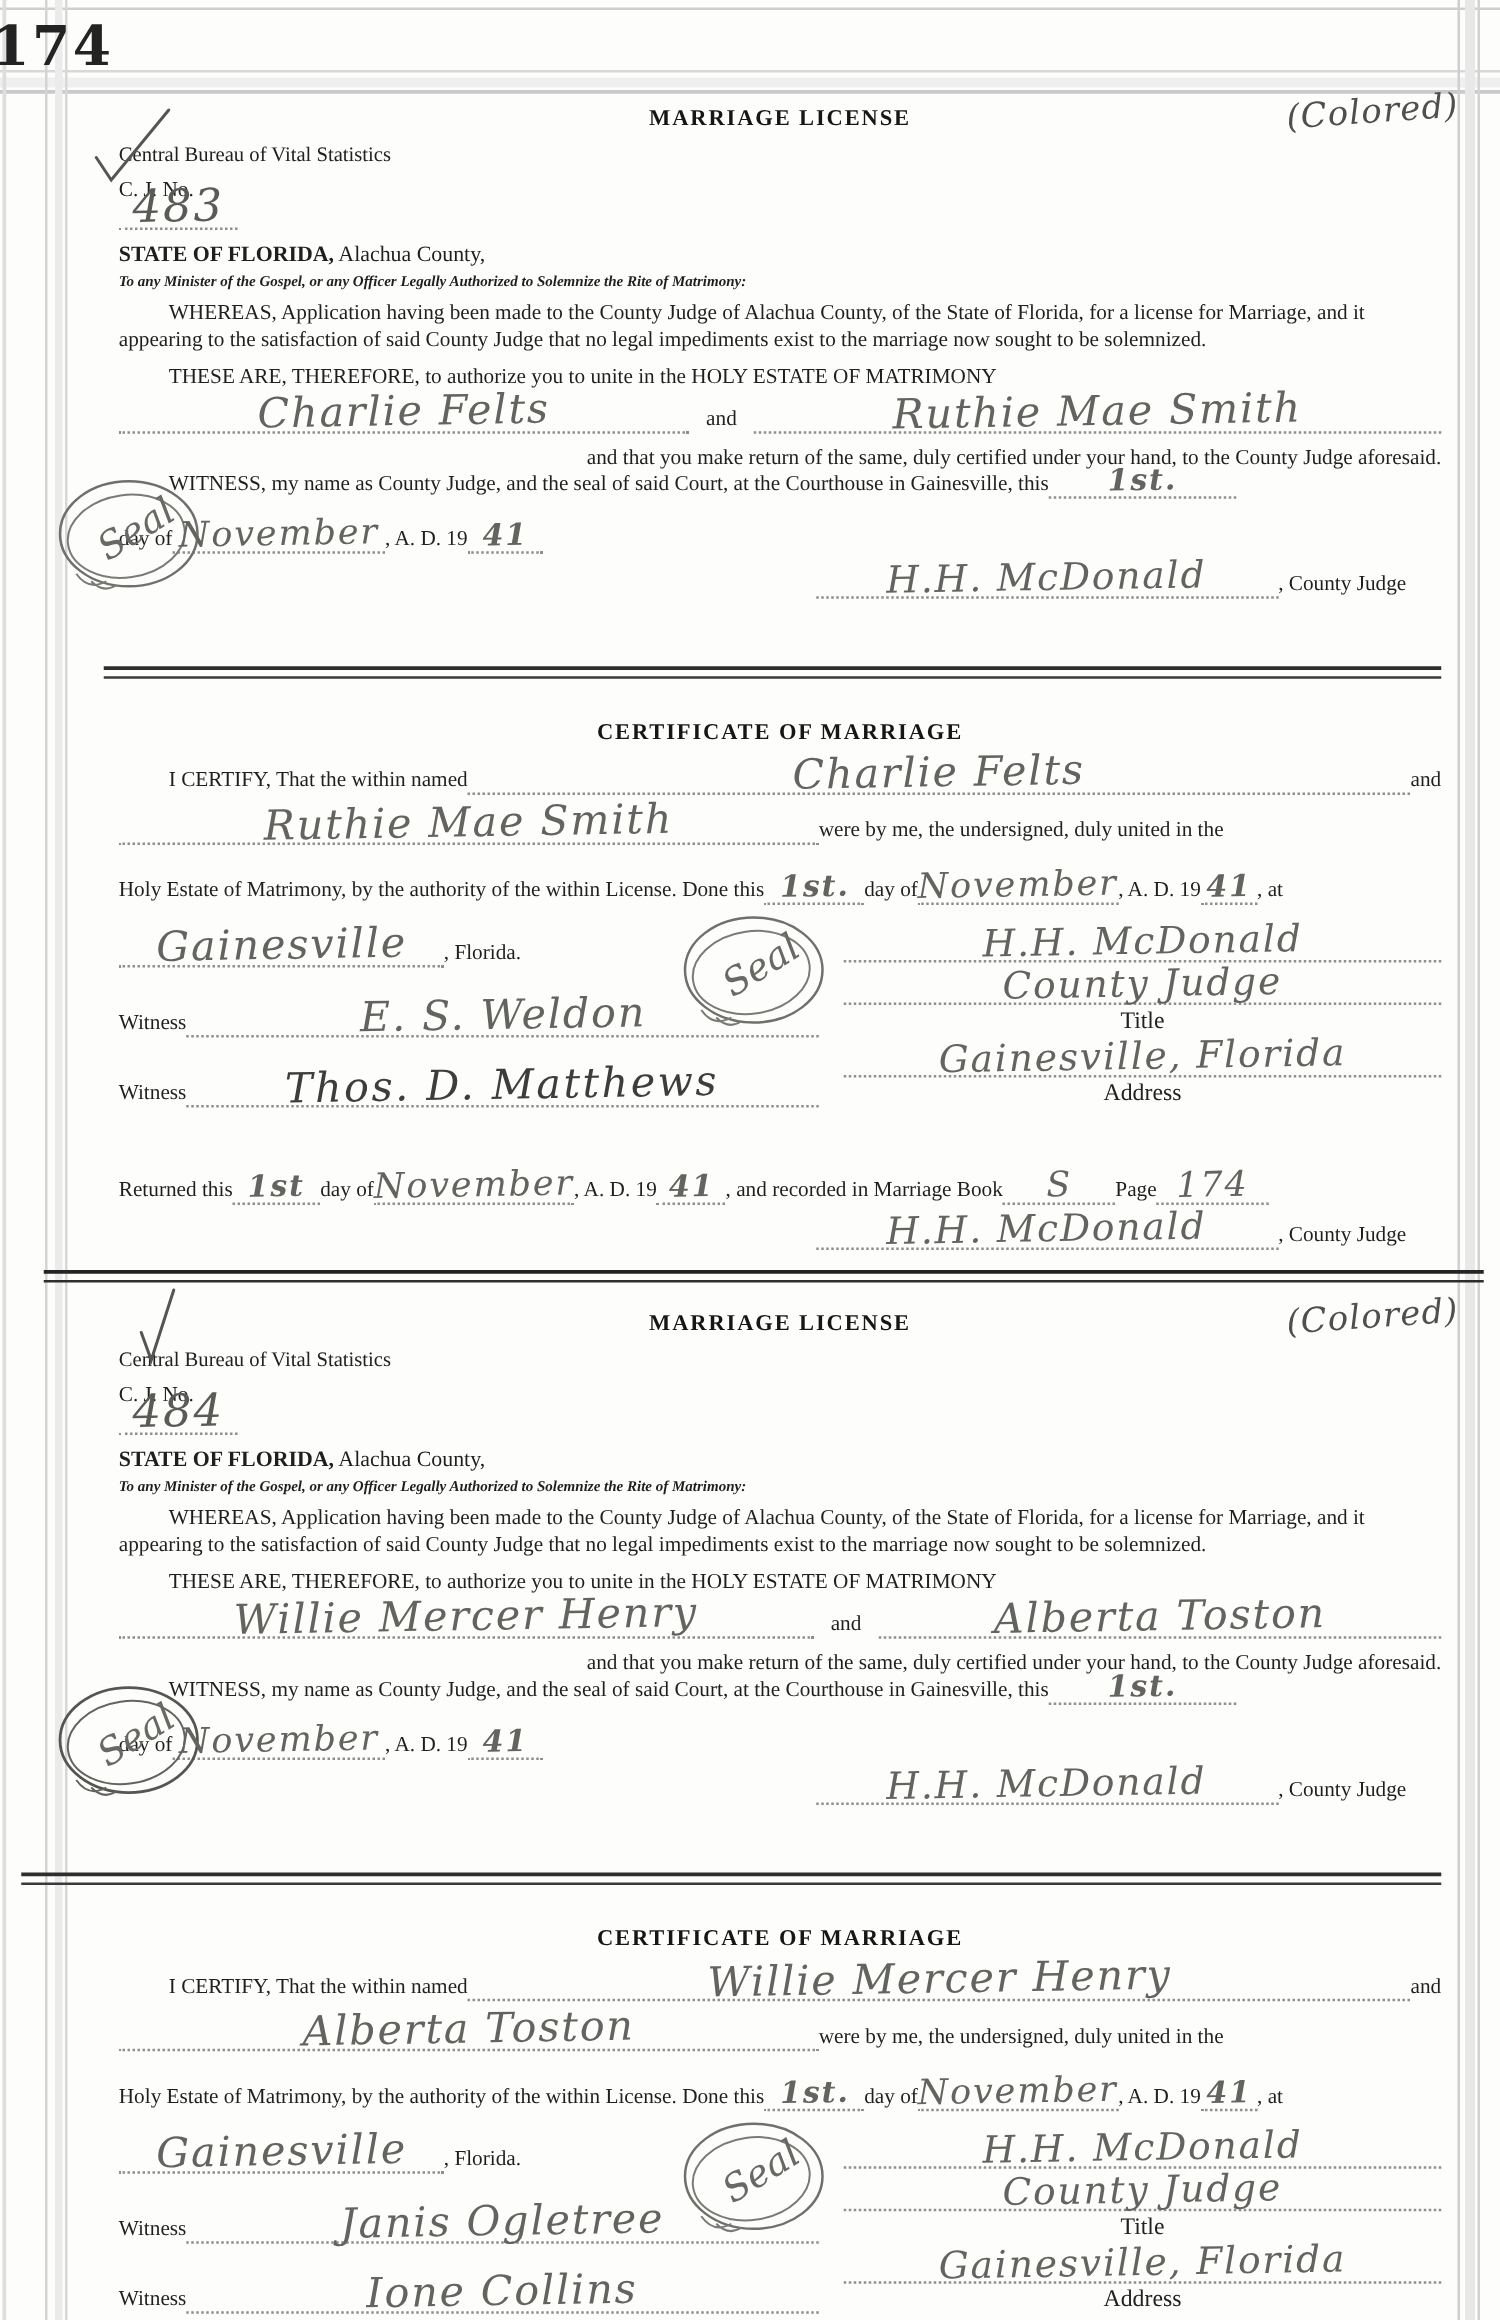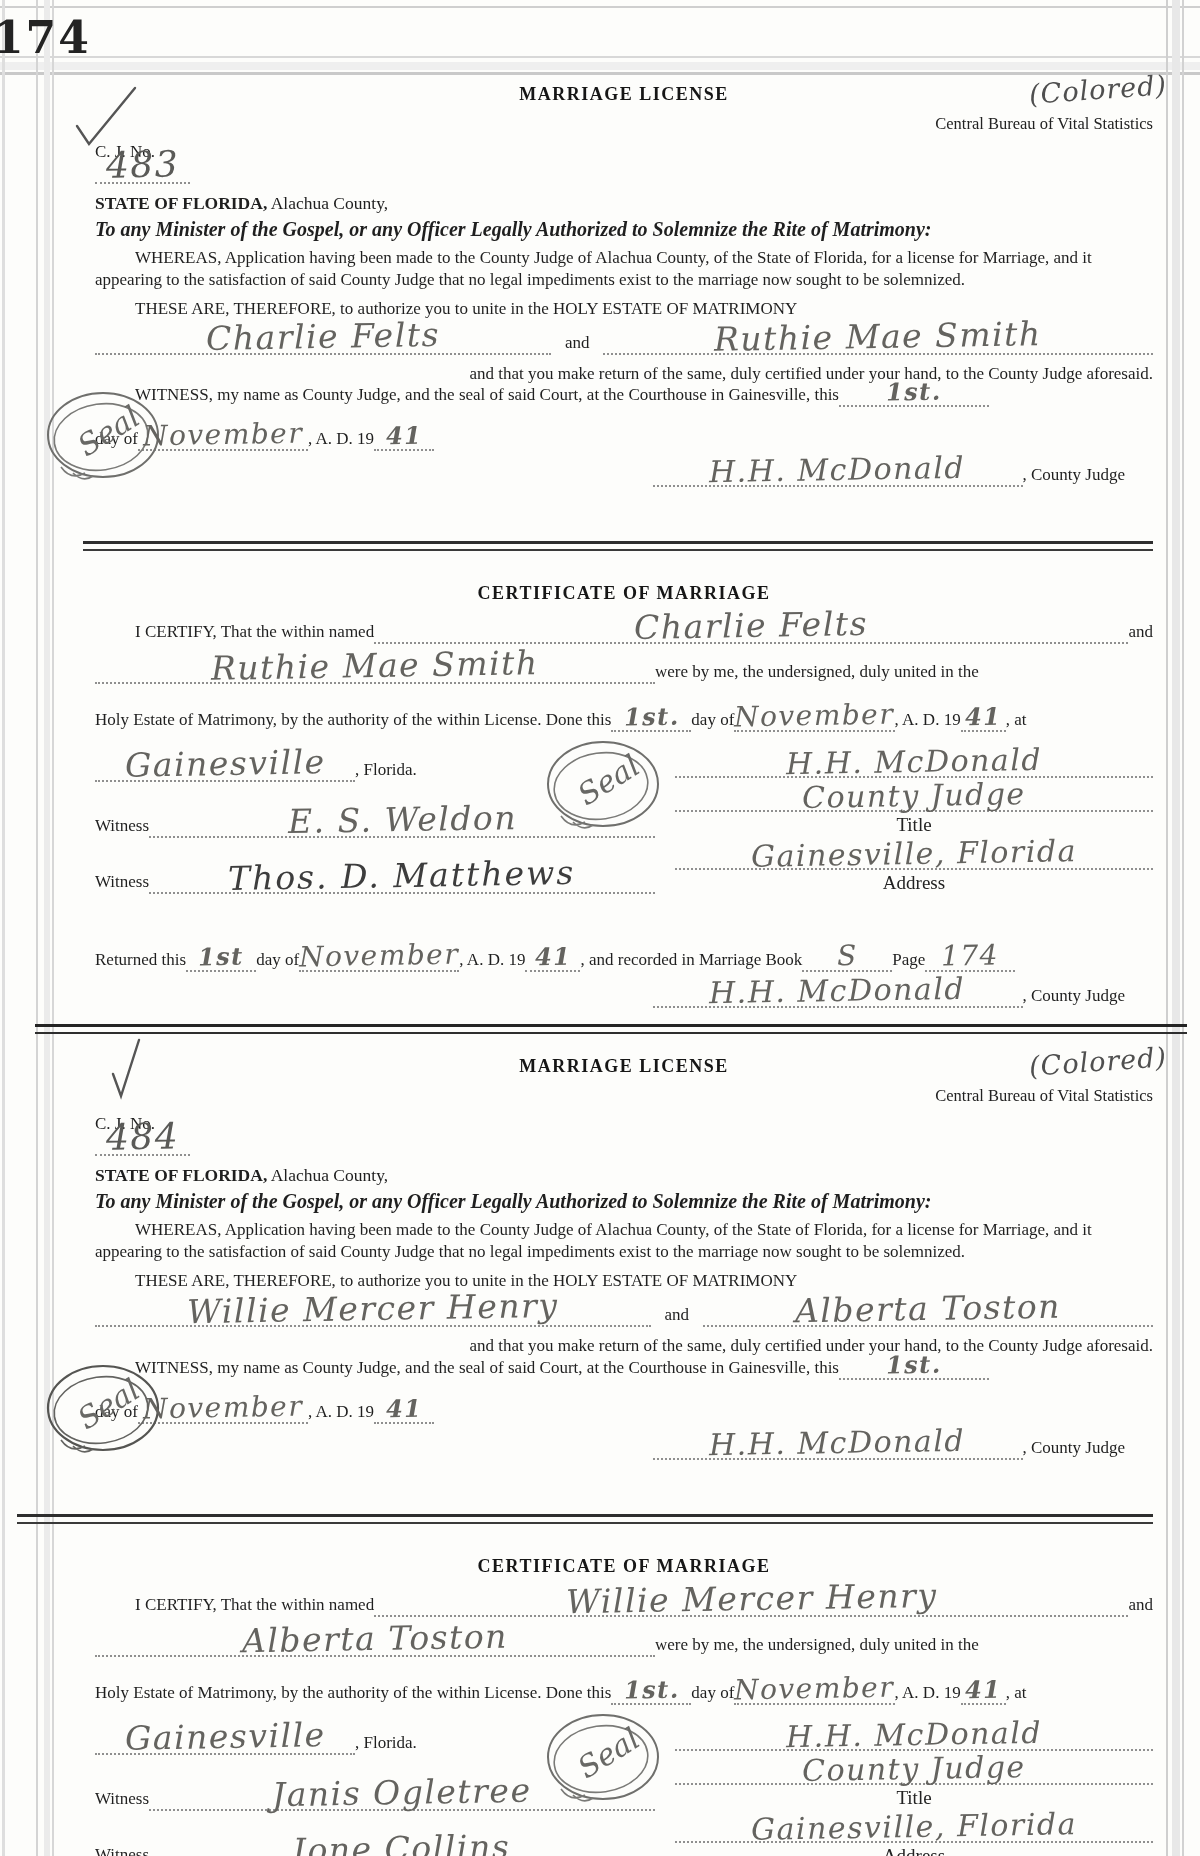--- a/index.html
+++ b/index.html
@@ -6,27 +6,27 @@
   .page{position:relative;width:1200px;height:1856px;background:#fdfdfb;overflow:hidden;
         font-family:"Liberation Serif","DejaVu Serif",serif;color:#1f1f1f;}
   
   .hline{position:absolute;left:0;right:0;}
   .vline{position:absolute;top:0;bottom:0;}
   .pageno{position:absolute;left:-7px;top:12px;font-size:44px;font-weight:bold;color:#232323;
           letter-spacing:2px;font-family:"DejaVu Serif",serif;}
   
   .content{position:absolute;left:95px;top:84px;width:1058px;}
   .center-title{text-align:center;font-weight:bold;font-size:18px;letter-spacing:1.5px;color:#161616;}
-  .center-sub{text-align:right;font-size:16.5px;margin-top:9px;color:#222;}
+  .center-sub{text-align:left;font-size:16.5px;margin-top:9px;color:#222;}
   .row{display:flex;align-items:baseline;font-size:17px;}
   .body-par{font-size:17px;line-height:1.3;margin:0;}
   .indent{text-indent:40px;}
   .ind{padding-left:40px;}
   .bold{font-weight:bold;}
-  .salutation{font-style:italic;font-weight:bold;font-size:20px;}
+  .salutation{font-style:italic;font-weight:bold;font-size:12px;}
   .fill{display:inline-block;border-bottom:2px dotted #8f8f8f;text-align:center;}
   .grow{flex:1 1 auto;}
   .hw{font-family:"DejaVu Serif",serif;font-style:italic;color:#64635f;letter-spacing:1.5px;
       display:inline-block;line-height:0;white-space:nowrap;transform:rotate(-1deg);}
   .hw-name{font-size:33px;}
   .hw-sig{font-size:30px;}
   .hw-month{font-size:28px;}
   .hw-med{font-size:24px;font-weight:bold;}
   .hw-xl{font-size:36px;color:#5a5a57;}
   .hw-dark{color:#3d3d3d;letter-spacing:2px;}

